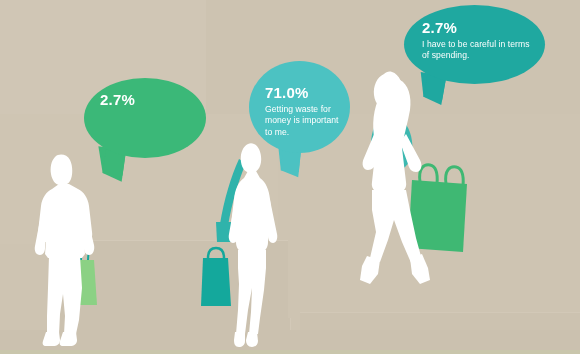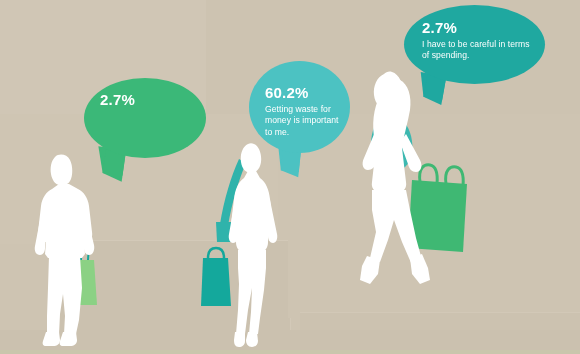--- a/index.html
+++ b/index.html
@@ -167,21 +167,21 @@
   <div class="tail" id="tail-1"></div>
   <div class="bubble" id="bubble-1">
     <div class="inner">
       <span class="pct">2.7%</span>
     </div>
   </div>
 
   <div class="tail" id="tail-2"></div>
   <div class="bubble" id="bubble-2">
     <div class="inner">
-      <span class="pct">60.2%</span>
+      <span class="pct">71.0%</span>
       <span class="msg">Getting waste for money is important to me.</span>
     </div>
   </div>
 
   <div class="tail" id="tail-3"></div>
   <div class="bubble" id="bubble-3">
     <div class="inner">
       <span class="pct">2.7%</span>
       <span class="msg">I have to be careful in terms of spending.</span>
     </div>

